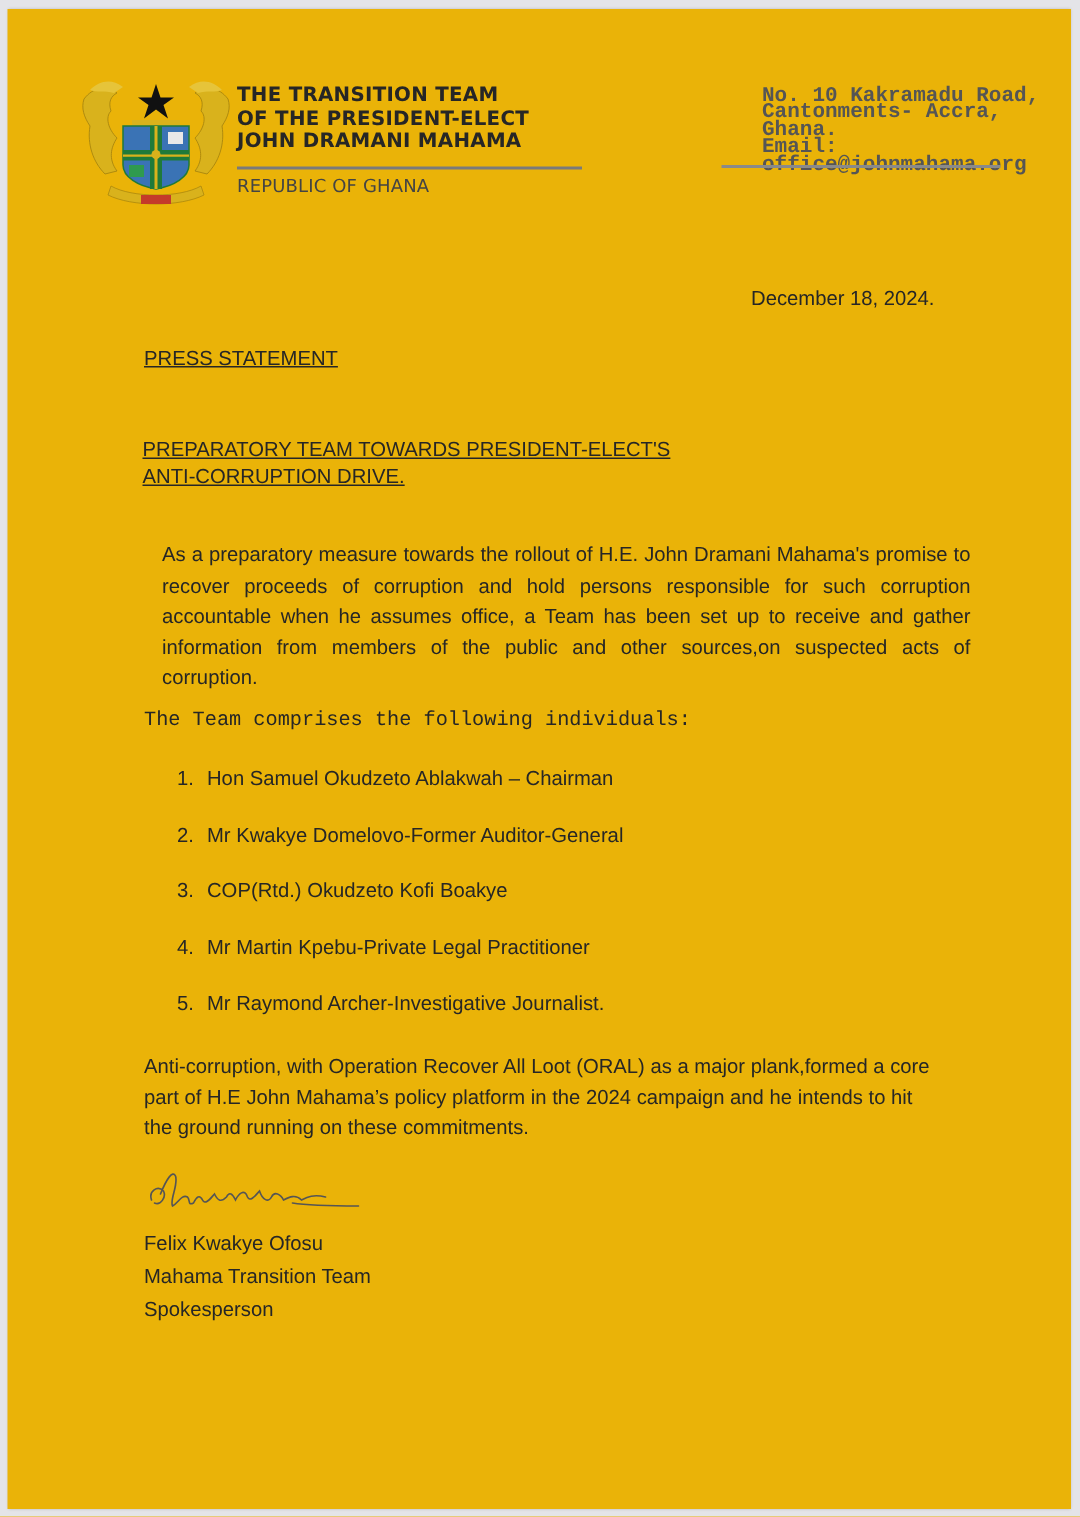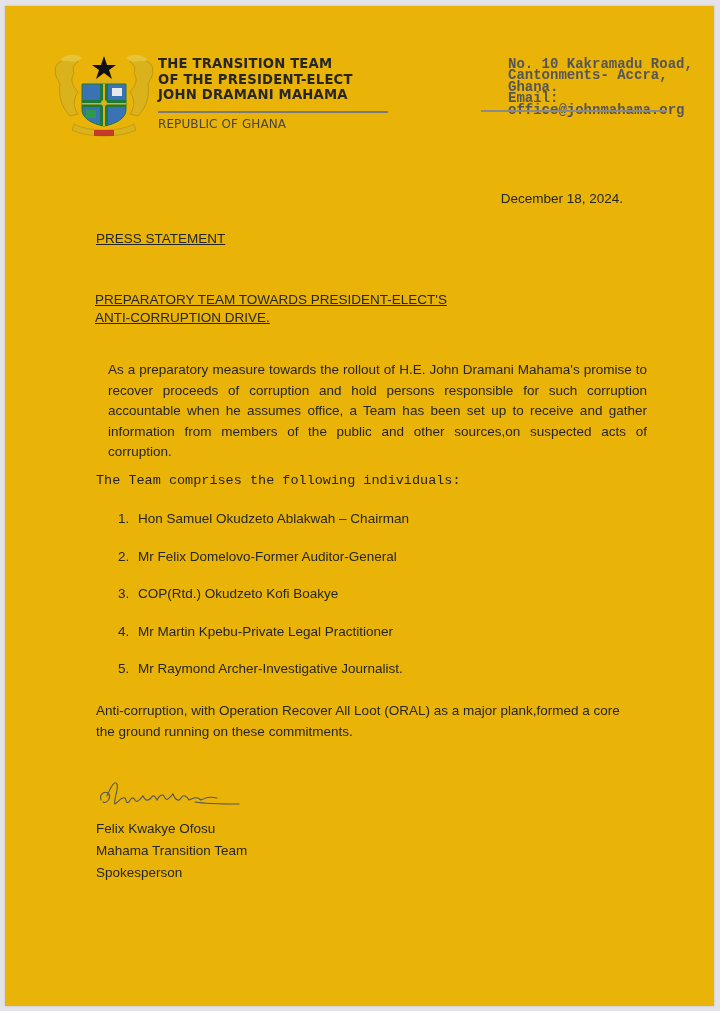--- a/index.html
+++ b/index.html
@@ -112,38 +112,39 @@
 
   <div class="doc-text team-intro">The Team comprises the following individuals:</div>
 
   <ol class="doc-text members">
     <li>
       <span class="num">1.</span>
       <span>Hon Samuel Okudzeto Ablakwah – Chairman</span>
     </li>
     <li>
       <span class="num">2.</span>
-      <span>Mr Felix Domelovo-Former Auditor-General</span>
+      <span>Mr Kwakye Domelovo-Former Auditor-General</span>
     </li>
     <li>
       <span class="num">3.</span>
       <span>COP(Rtd.) Okudzeto Kofi Boakye</span>
     </li>
     <li>
       <span class="num">4.</span>
       <span>Mr Martin Kpebu-Private Legal Practitioner</span>
     </li>
     <li>
       <span class="num">5.</span>
       <span>Mr Raymond Archer-Investigative Journalist.</span>
     </li>
   </ol>
 
   <div class="doc-text para2">
     <div>Anti-corruption, with Operation Recover All Loot (ORAL) as a  major plank,formed a core</div>
+    <div>part of H.E John Mahama’s policy platform in the 2024 campaign and he intends to hit</div>
     <div>the ground running on these commitments.</div>
   </div>
 
   <svg class="signature" viewBox="0 0 150 40">
     <path d="M4 26 C2 20 8 16 12 20 C14 24 10 30 6 28 M10 22 C14 12 18 6 20 10 C22 16 16 26 18 30 C22 28 24 22 28 24 C30 26 28 30 32 28 C34 24 36 22 38 26 C40 30 44 24 46 22 C48 26 50 28 54 24 C56 20 58 22 60 26 C62 22 66 18 68 24 C70 28 74 22 76 20 C78 26 82 28 84 24 C86 20 90 22 92 26 C96 24 100 22 104 26 C108 24 112 22 120 24 M98 28 C110 30 126 30 142 30" fill="none" stroke="#555" stroke-width="1.1" stroke-linecap="round"></path>
   </svg>
 
   <div class="doc-text signer">
     <div class="name">Felix Kwakye Ofosu</div>
     <div>Mahama Transition Team</div>

